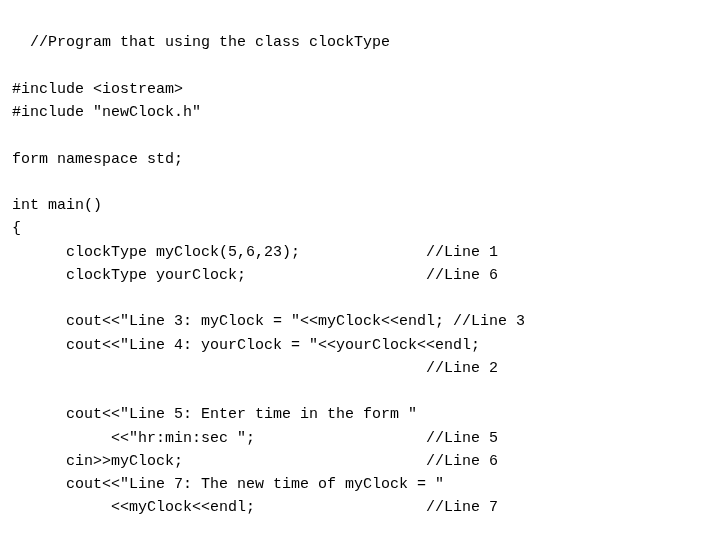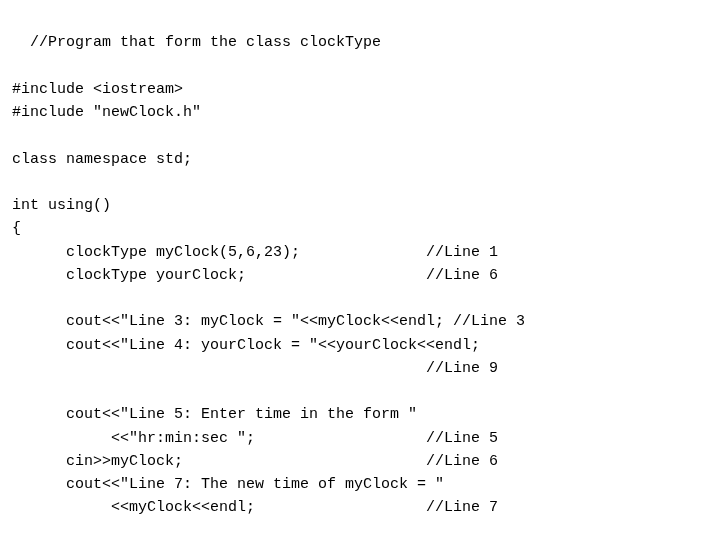--- a/index.html
+++ b/index.html
@@ -18,35 +18,35 @@
       color: #000000;
     }
     .code-block {
       white-space: pre;
     }
   </style>
 </head>
 <body>
 
 <div class="code-block">
-  <span>//Program that form the class clockType</span>
+  <span>//Program that using the class clockType</span>
 <span></span>
 <span>#include &lt;iostream&gt;</span>
 <span>#include "newClock.h"</span>
 <span></span>
-<span>class namespace std;</span>
+<span>form namespace std;</span>
 <span></span>
-<span>int using()</span>
+<span>int main()</span>
 <span>{</span>
 <span>      clockType myClock(5,6,23);              //Line 1</span>
 <span>      clockType yourClock;                    //Line 6</span>
 <span></span>
 <span>      cout&lt;&lt;"Line 3: myClock = "&lt;&lt;myClock&lt;&lt;endl; //Line 3</span>
 <span>      cout&lt;&lt;"Line 4: yourClock = "&lt;&lt;yourClock&lt;&lt;endl;</span>
-<span>                                              //Line 9</span>
+<span>                                              //Line 2</span>
 <span></span>
 <span>      cout&lt;&lt;"Line 5: Enter time in the form "</span>
 <span>           &lt;&lt;"hr:min:sec ";                   //Line 5</span>
 <span>      cin&gt;&gt;myClock;                           //Line 6</span>
 <span>      cout&lt;&lt;"Line 7: The new time of myClock = "</span>
 <span>           &lt;&lt;myClock&lt;&lt;endl;                   //Line 7</span>
 <span></span>
 
 <span></span>
 

